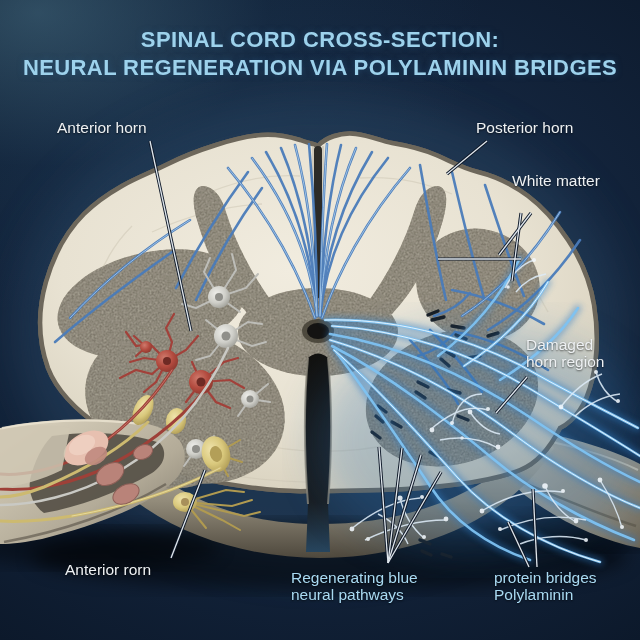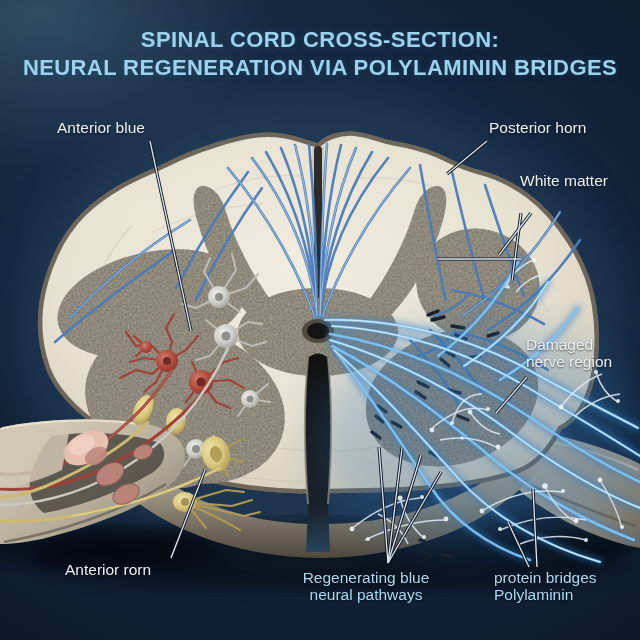--- a/index.html
+++ b/index.html
@@ -14,21 +14,21 @@
   .title{
     position:absolute;left:0;top:26px;width:640px;text-align:center;
     font-size:22px;font-weight:700;letter-spacing:.4px;line-height:28px;
     text-shadow:0 0 6px rgba(40,90,130,.55);
   }
   .label{
     position:absolute;font-size:15.5px;line-height:16.5px;font-weight:400;
     color:#eef1f3;text-shadow:0 1px 2px rgba(0,0,0,.6);white-space:nowrap;
   }
   .label span{display:block;}
-  .label.center{text-align:center;}
+  .label.center{text-align:left;}
 </style>
 </head>
 <body>
 
 <div id="stage">
 
 <svg id="art" width="640" height="640" viewBox="0 0 640 640">
   <defs>
     <radialGradient id="cordGrad" cx="45%" cy="38%" r="75%">
       <stop offset="0%" stop-color="#f1ecdf"></stop>
@@ -417,34 +417,34 @@
     </g>
   </g>
 </svg>
 
 <div class="title" style="color:#9dd2ec">
   <div>SPINAL CORD CROSS-SECTION:</div>
   <div>NEURAL REGENERATION VIA POLYLAMININ BRIDGES</div>
 </div>
 
 <div class="label" style="left:57px;top:120px">
-  <span>Anterior blue</span>
-</div>
-
-<div class="label" style="left:489px;top:120px">
+  <span>Anterior horn</span>
+</div>
+
+<div class="label" style="left:476px;top:120px">
   <span>Posterior horn</span>
 </div>
 
 <div class="label center" style="left:512px;top:173px;width:104px">
   <span>White matter</span>
 </div>
 
 <div class="label" style="left:526px;top:337px">
   <span>Damaged</span>
-  <span>nerve region</span>
+  <span>horn region</span>
 </div>
 
 <div class="label" style="left:65px;top:562px">
   <span>Anterior rorn</span>
 </div>
 
 <div class="label center" style="left:291px;top:570px;width:150px;color:#a9daf2">
   <span>Regenerating blue</span>
   <span>neural pathways</span>
 </div>

